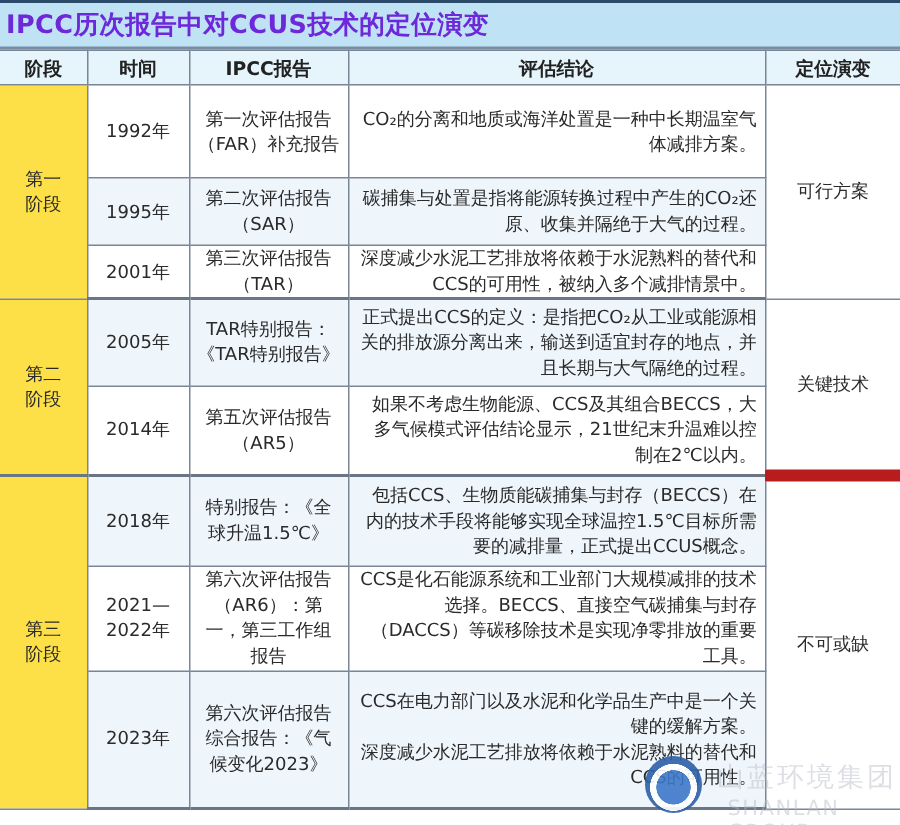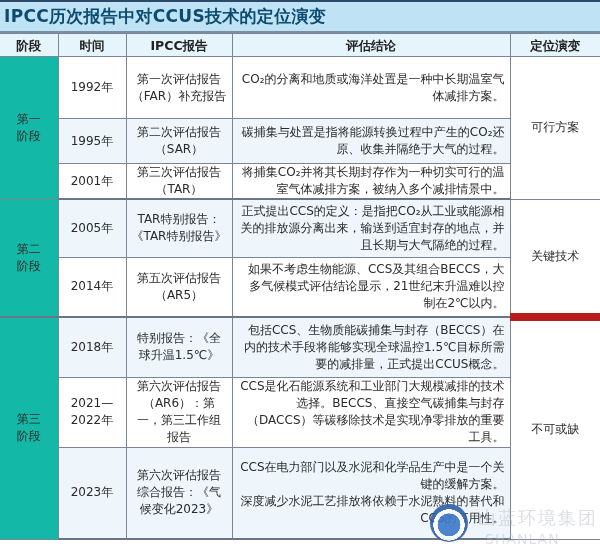--- a/index.html
+++ b/index.html
@@ -2,30 +2,30 @@
 <html><head>
 <meta charset="utf-8">
 <style>
   html, body { margin: 0; padding: 0; background: #ffffff; }
   body { width: 600px; height: 550px; overflow: hidden; font-family: "DejaVu Sans", sans-serif; color: #2a2a2a; }
   .wrap { position: relative; width: 600px; height: 550px; }
   .title-bar {
     height: 31px; background: #bfe3f4; border-top: 2px solid #2b4a6a; border-bottom: 2px solid #7a8ea3;
     display: flex; align-items: center; padding-left: 4px; box-sizing: border-box; height: 33px;
   }
-  .title-bar span { font-weight: bold; font-size: 17px; color: #0c4a6e; letter-spacing: 0.3px; }
+  .title-bar span { font-weight: bold; font-size: 17px; color: #6d28d9; letter-spacing: 0.3px; }
   table { border-collapse: collapse; width: 600px; table-layout: fixed; }
   td, th { border: 1px solid #7a8596; font-size: 12px; line-height: 17px; padding: 0 5px; vertical-align: middle; }
   th { background: #e6f4fb; height: 22px; font-weight: bold; font-size: 12.5px; color: #222; text-align: center; }
   tr > *:first-child { border-left: none; }
   tr > *:last-child { border-right: none; }
   td.c { text-align: center; }
   td.l { text-align: right; }
   tr.shade td.s { background: #eef5fb; }
-  .stage { background: #14b8a6; }
+  .stage { background: #fde047; }
   tr.stage-end td { border-bottom: 2px solid #6a7586; }
   .watermark {
     position: absolute; left: 430px; top: 504px; width: 38px; height: 38px; border-radius: 50%;
     background: radial-gradient(circle at 50% 55%, #3c78c8 0 40%, #ffffff 41% 55%, #2d5fa8 56% 100%);
     opacity: 0.9;
   }
   .watermark-text { position: absolute; left: 478px; top: 506px; font-size: 18px; color: rgba(180,185,195,0.45); letter-spacing: 2px; }
   .watermark-sub { position: absolute; left: 485px; top: 531px; font-size: 14px; color: rgba(180,185,195,0.45); letter-spacing: 1px; }
 </style>
 </head>
@@ -63,21 +63,21 @@
         <td class="c" rowspan="3">可行方案</td>
       </tr>
       <tr class="shade" style="height:45px">
         <td class="c s">1995年</td>
         <td class="c s">第二次评估报告（SAR）</td>
         <td class="l s">碳捕集与处置是指将能源转换过程中产生的CO₂还原、收集并隔绝于大气的过程。</td>
       </tr>
       <tr class="stage-end" style="height:35px">
         <td class="c">2001年</td>
         <td class="c">第三次评估报告（TAR）</td>
-        <td class="l">将捕集CO₂并将其长期封存作为一种切实可行的温室气体减排方案，被纳入多个减排情景中。</td>
+        <td class="l">深度减少水泥工艺排放将依赖于水泥熟料的替代和CCS的可用性，被纳入多个减排情景中。</td>
       </tr>
 
       <tr class="shade" style="height:58px">
         <td class="c stage" rowspan="2" style="white-space:pre-line;border-bottom:2px solid #6a7586">第二
 阶段</td>
         <td class="c s">2005年</td>
         <td class="c s">TAR特别报告：《TAR特别报告》</td>
         <td class="l s">正式提出CCS的定义：是指把CO₂从工业或能源相关的排放源分离出来，输送到适宜封存的地点，并且长期与大气隔绝的过程。</td>
         <td class="c" rowspan="2" style="border-bottom:8px solid #b91c1c">关键技术</td>
       </tr>

